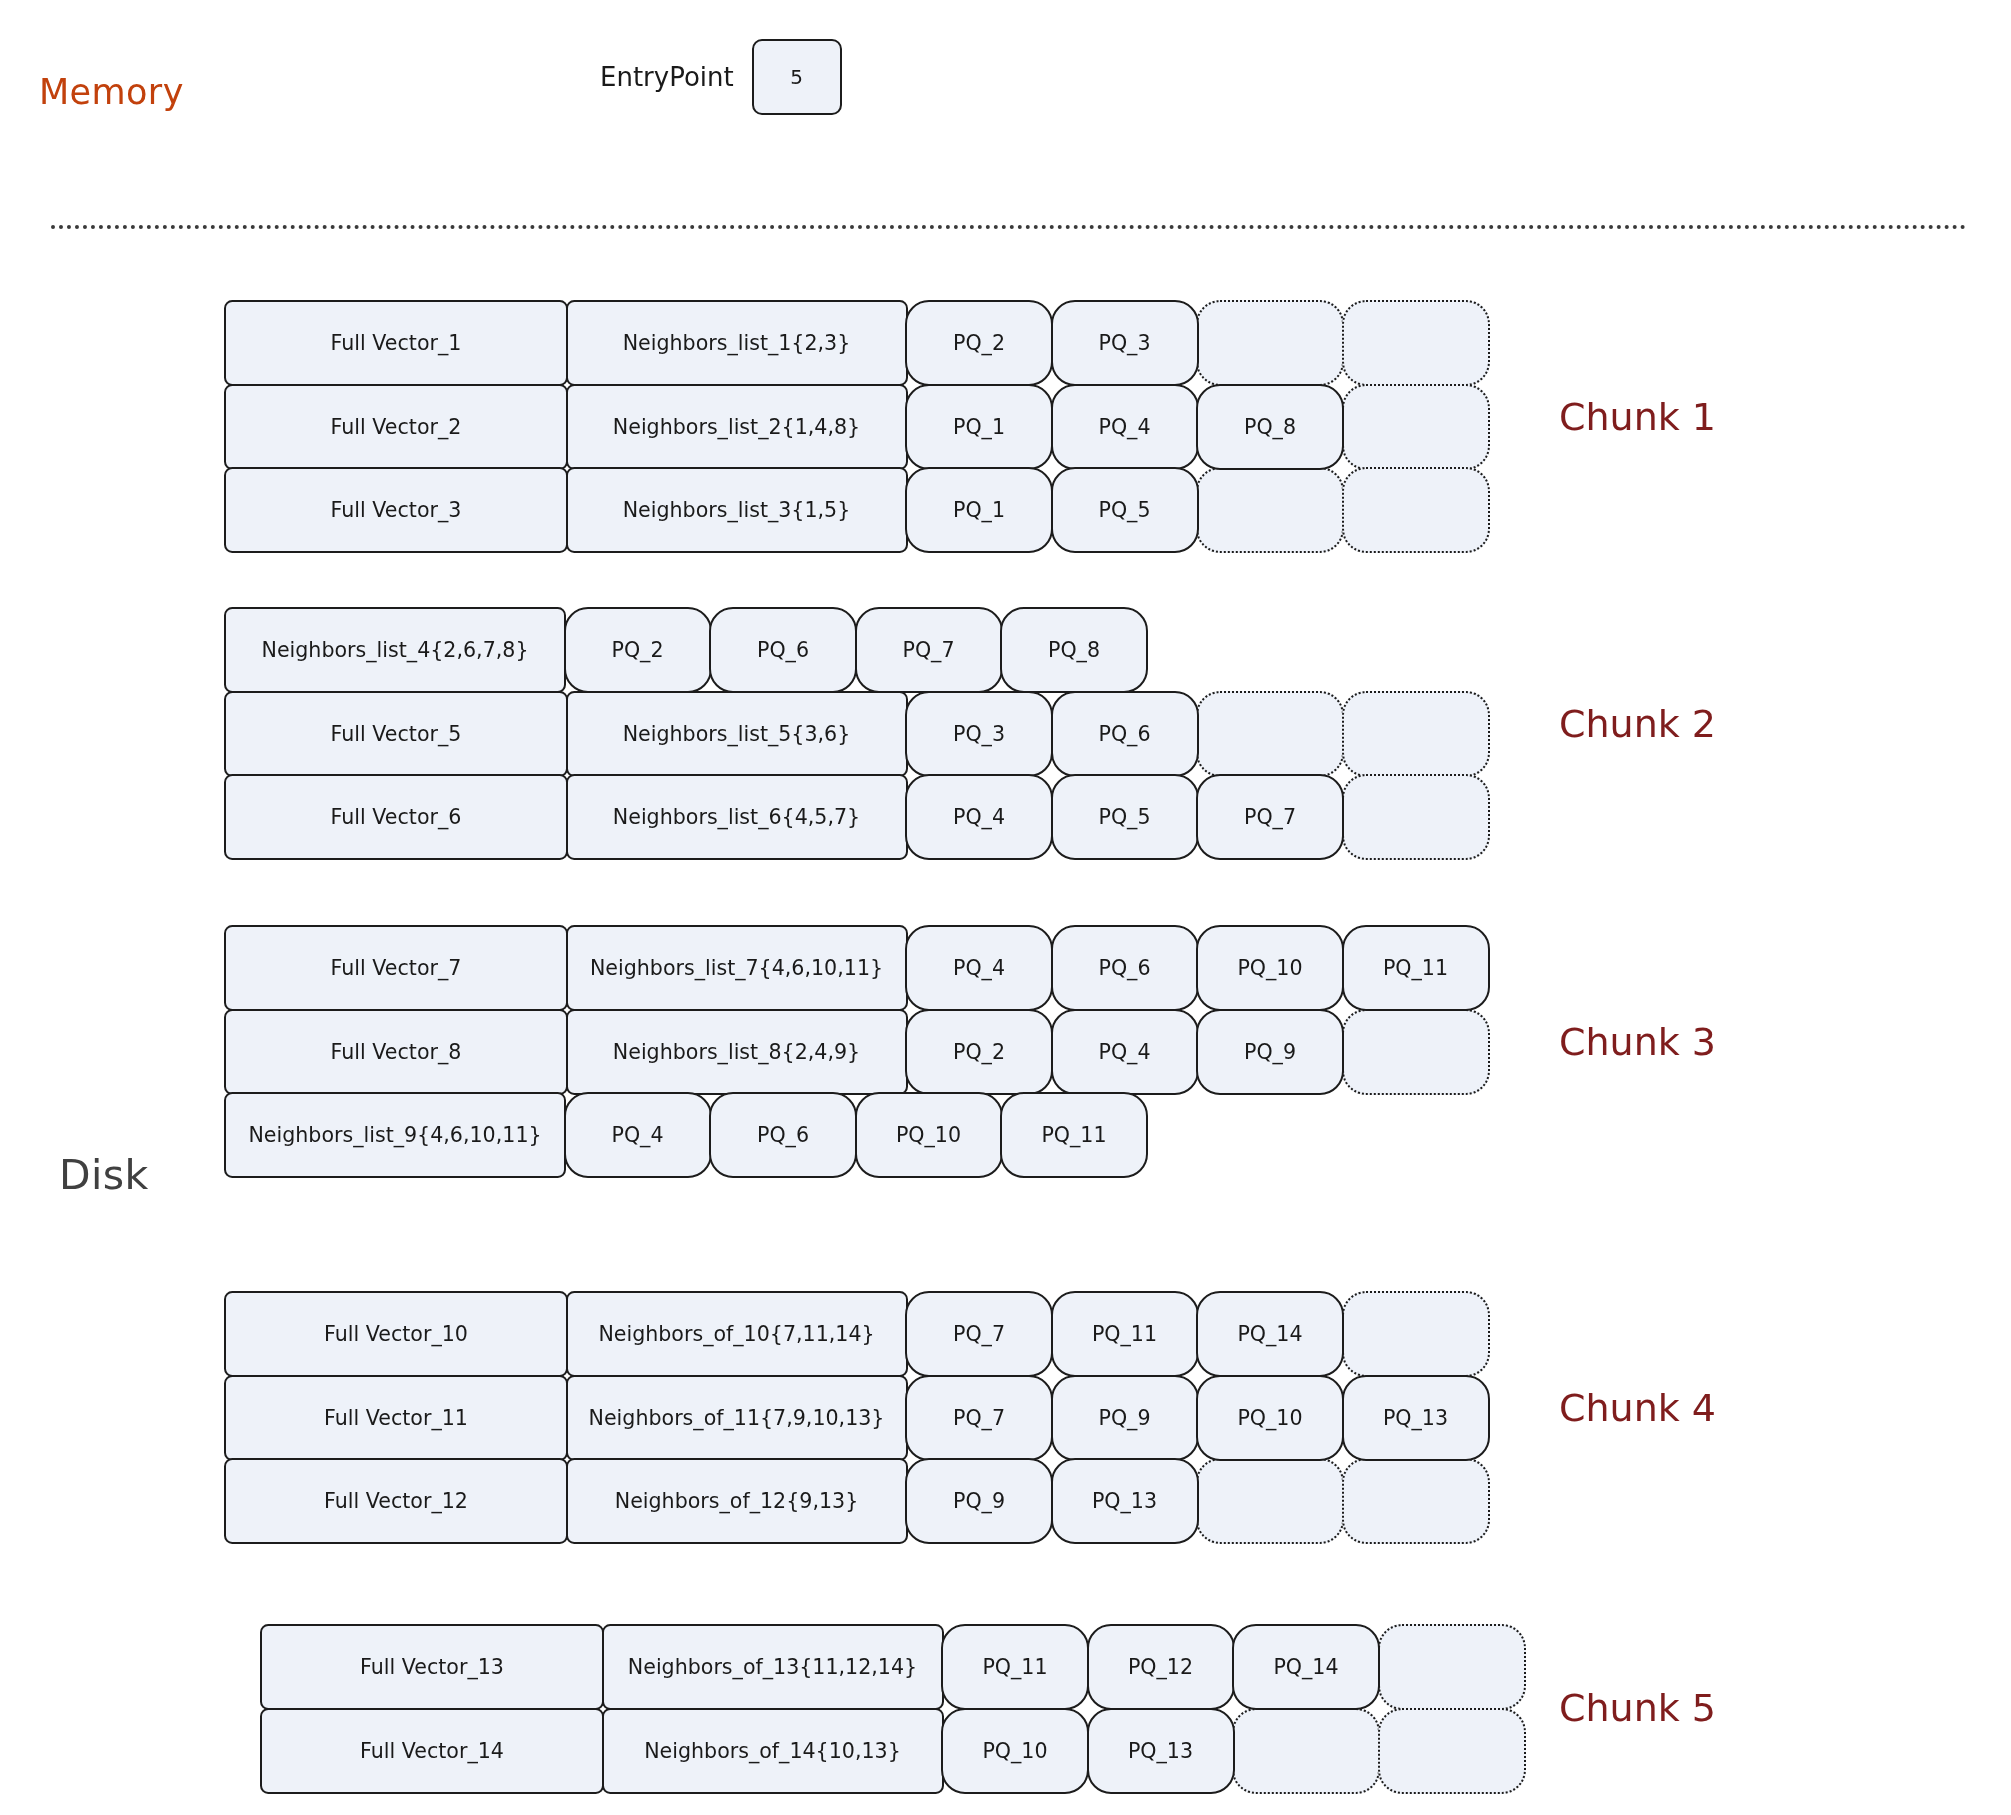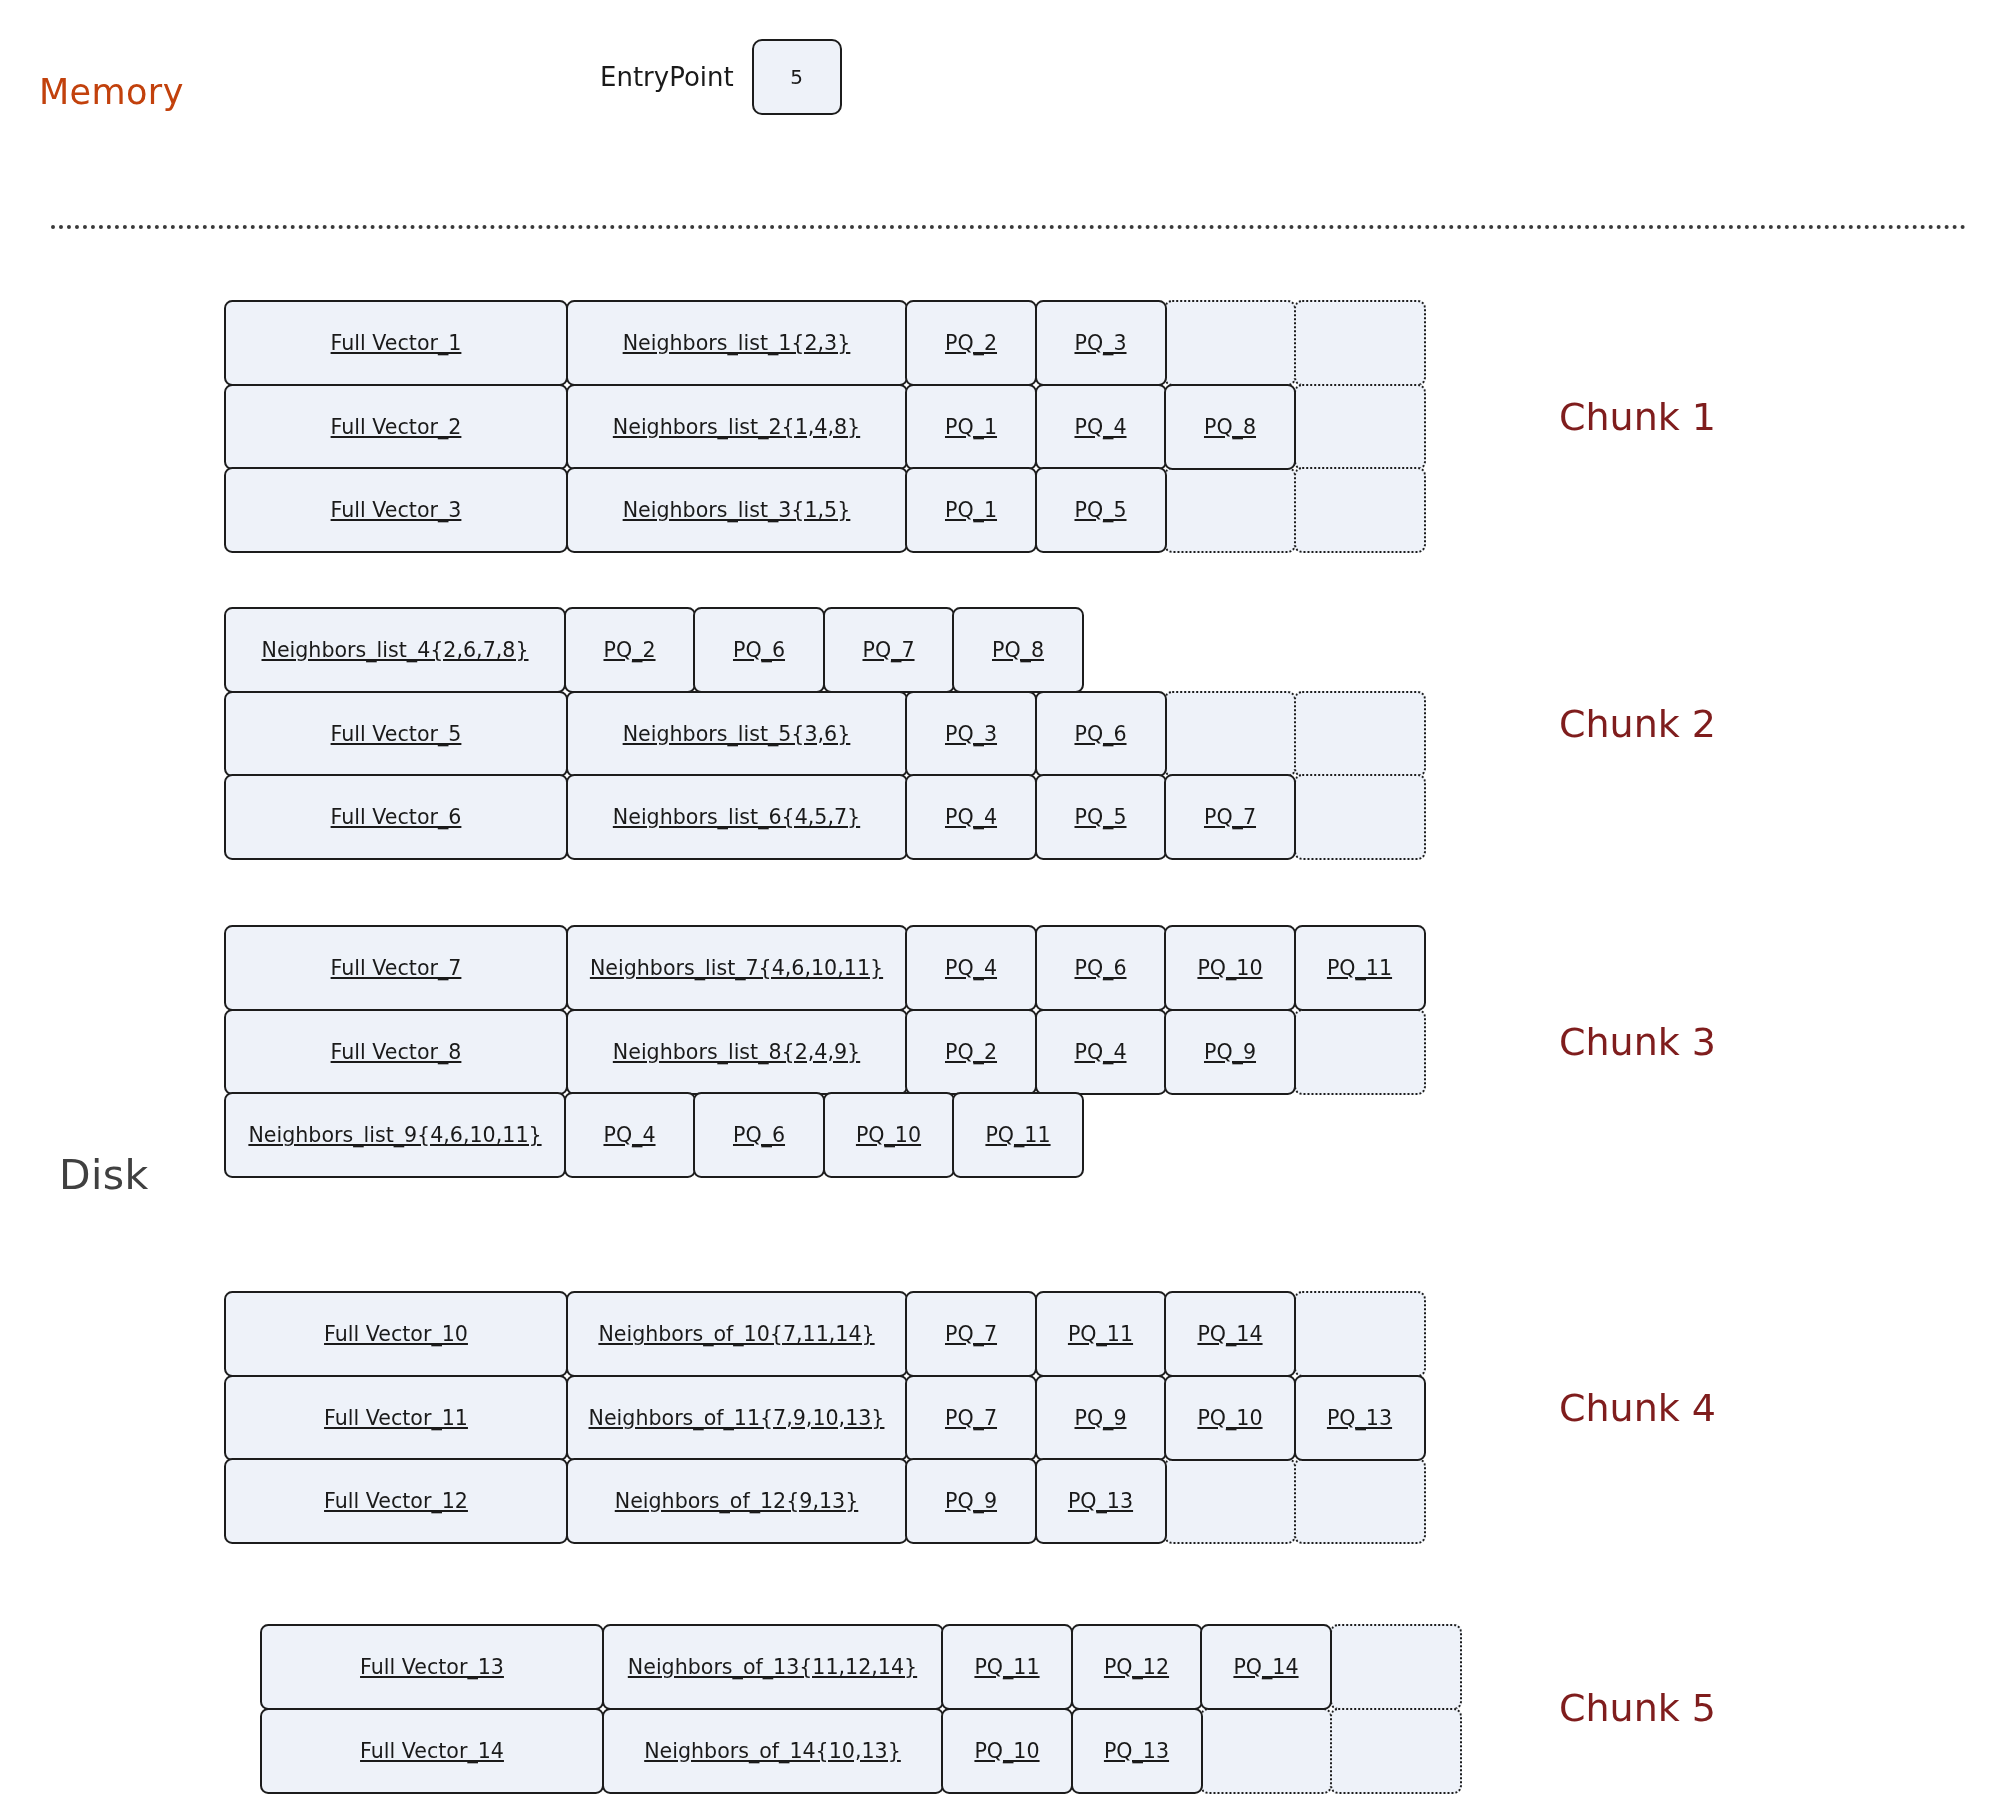--- a/index.html
+++ b/index.html
@@ -73,21 +73,20 @@
     top: 0;
     width: 2012px;
   }
 
   .chunk {
     position: absolute;
   }
   .chunk-rows {
     position: absolute;
     left: 224px;
-    text-decoration: underline;
   }
   .chunk-title {
     position: absolute;
     left: 1559px;
     font-size: 38px;
     color: #7f1d1d;
     white-space: nowrap;
   }
 
   .row {
@@ -110,21 +109,21 @@
     color: #1a1a1a;
     white-space: nowrap;
     margin-left: -2.5px;
     position: relative;
     z-index: 2;
   }
   .cell:first-child { margin-left: 0; }
 
   .cell.vec   { width: 344px; }
   .cell.nbr   { width: 342px; }
-  .cell.pq    { width: 132px; }
+  .cell.pq    { width: 148px; border-radius: 24px; }
 
   .cell.empty {
     border: 2.5px dotted #1c1c1c;
     background: #eef2f9;
     z-index: 1;
   }
 </style>
 </head>
 <body>
 

